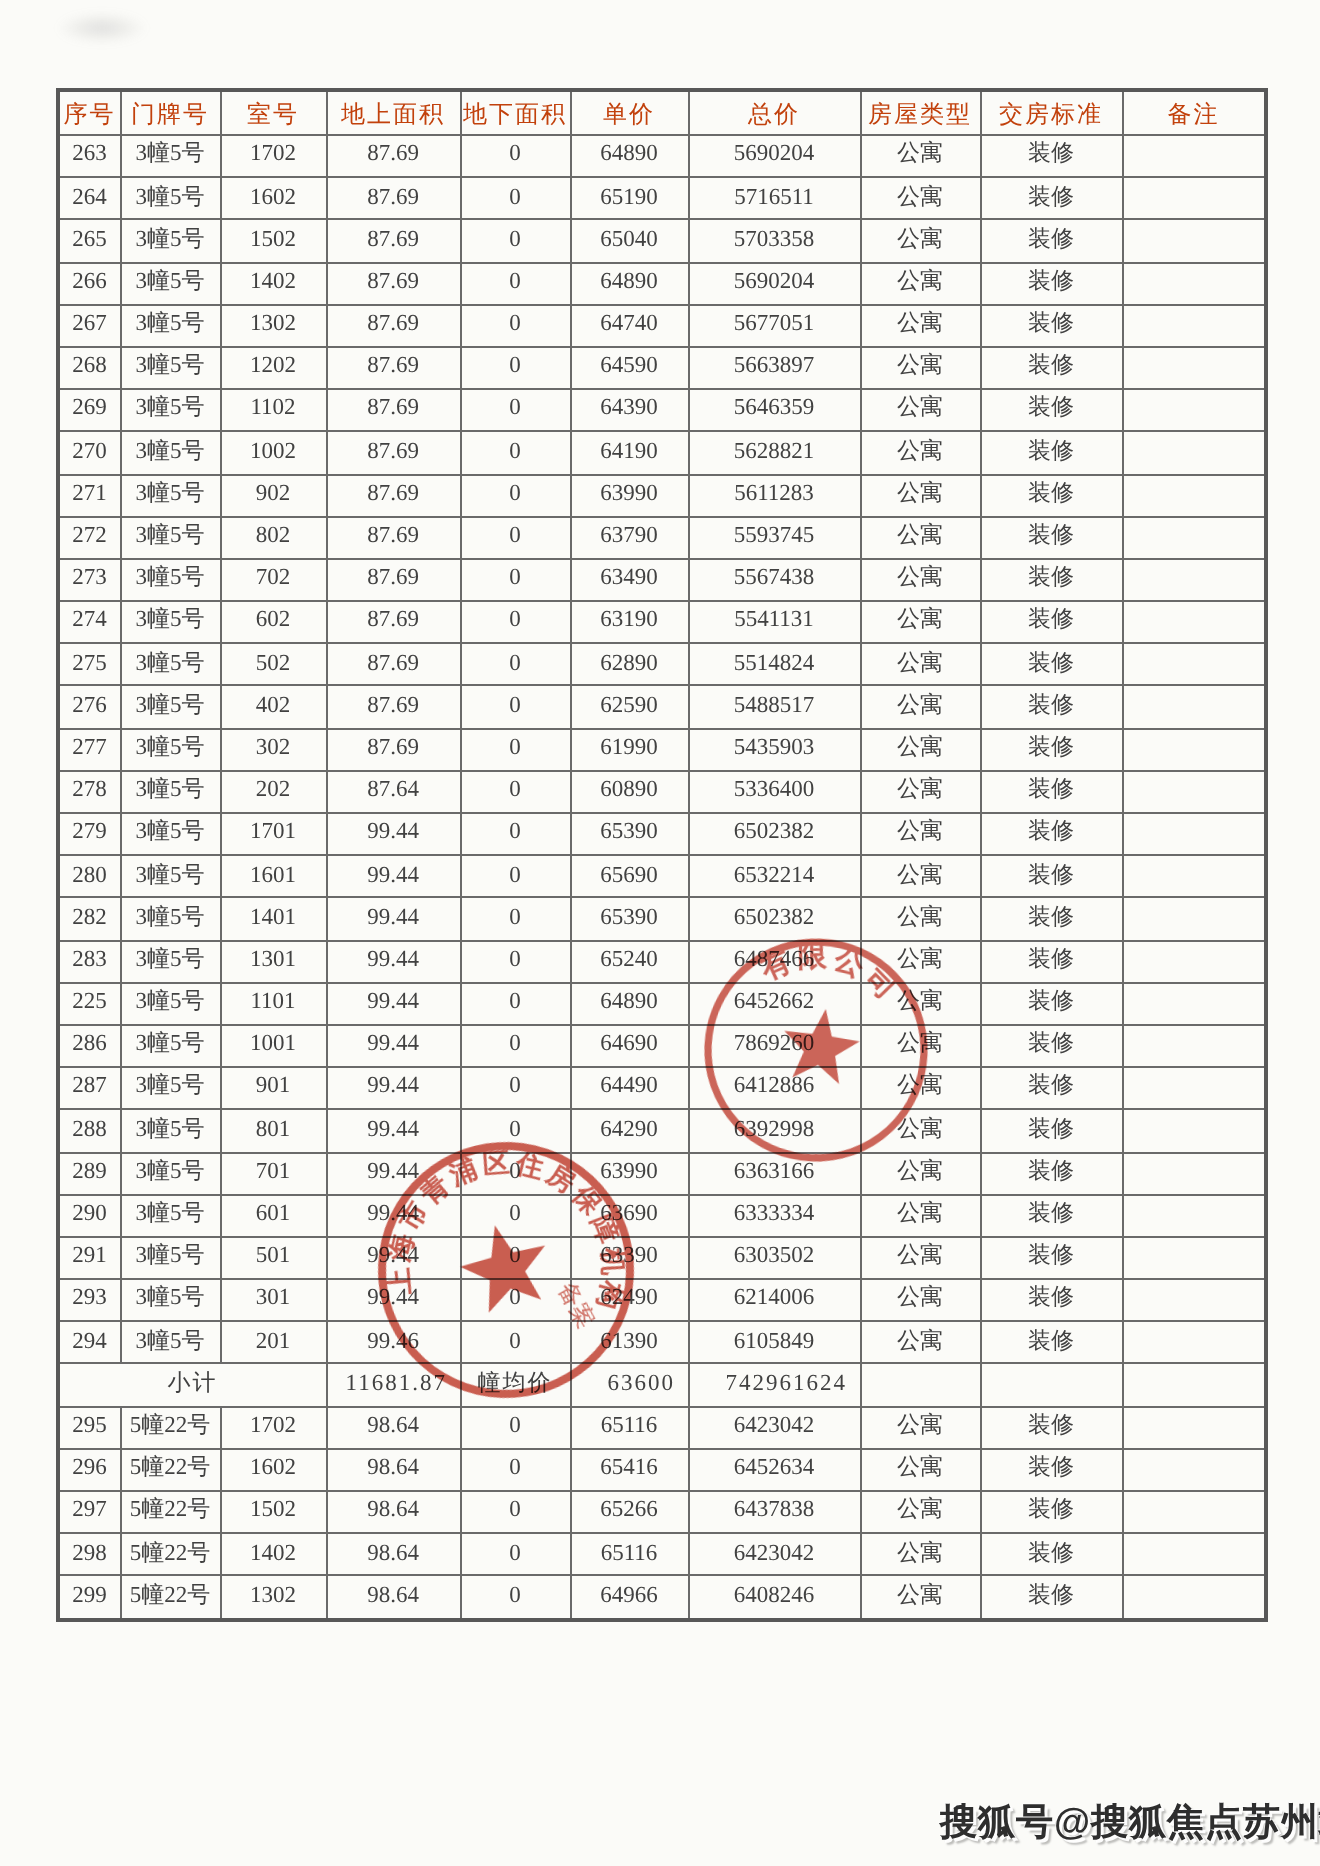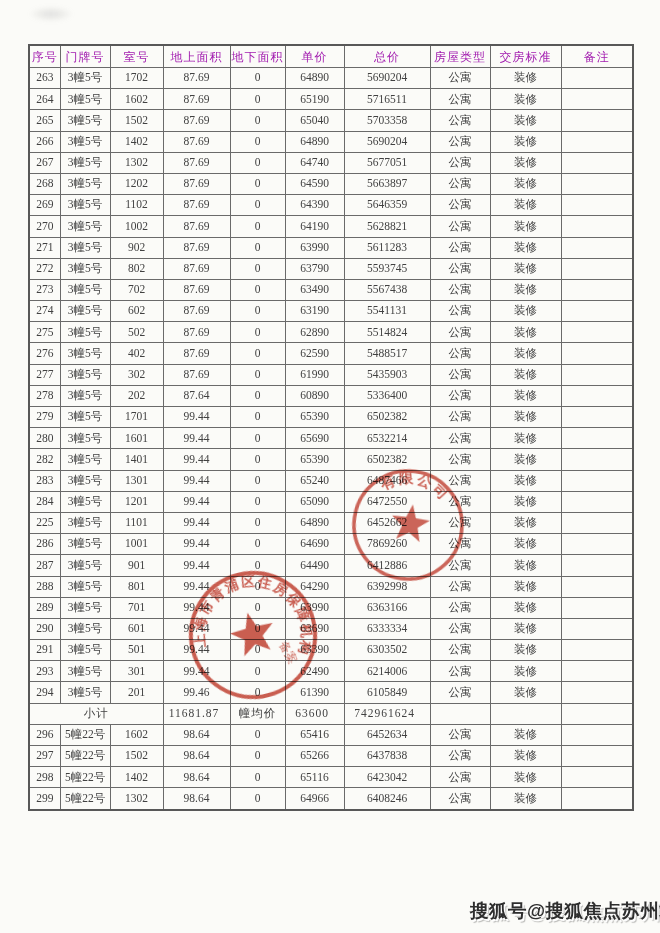--- a/index.html
+++ b/index.html
@@ -17,22 +17,22 @@
     position:absolute;left:28px;top:44px;width:604px;
     border-collapse:collapse;table-layout:fixed;
     font-size:11.5px;color:#414141;
   }
   table.price{border:2px solid #585858;}
   .price th,.price td{
     border:1px solid #6a6a6a;text-align:center;padding:0 1px;
     height:20.2px;font-weight:normal;overflow:hidden;white-space:nowrap;
     line-height:1;
   }
-  .price th{font-size:12px;height:21px;color:#a21caf;letter-spacing:1px;}
-  .price td.r{text-align:center;padding-right:6px;}
+  .price th{font-size:12px;height:21px;color:#c2410c;letter-spacing:1px;}
+  .price td.r{text-align:right;padding-right:6px;}
   .price tr.subtotal td{letter-spacing:1px;}
 
   .stamp{
     position:absolute;pointer-events:none;
     mix-blend-mode:multiply;filter:blur(.35px);
   }
   .stamp-authority{left:180px;top:562px;width:146px;height:146px;opacity:.82;transform:rotate(-14deg);}
   .stamp-company{left:344px;top:461px;width:128px;height:128px;opacity:.78;transform:rotate(8deg);}
 
   .watermark{
@@ -311,32 +311,20 @@
         <td>1301</td>
         <td>99.44</td>
         <td>0</td>
         <td>65240</td>
         <td>6487466</td>
         <td>公寓</td>
         <td>装修</td>
         <td></td>
       </tr>
       <tr>
-        <td>284</td>
-        <td>3幢5号</td>
-        <td>1201</td>
-        <td>99.44</td>
-        <td>0</td>
-        <td>65090</td>
-        <td>6472550</td>
-        <td>公寓</td>
-        <td>装修</td>
-        <td></td>
-      </tr>
-      <tr>
         <td>225</td>
         <td>3幢5号</td>
         <td>1101</td>
         <td>99.44</td>
         <td>0</td>
         <td>64890</td>
         <td>6452662</td>
         <td>公寓</td>
         <td>装修</td>
         <td></td>
@@ -438,20 +426,32 @@
         <td></td>
       </tr>
       <tr class="subtotal">
         <td colspan="3">小计</td>
         <td class="r">11681.87</td>
         <td>幢均价</td>
         <td class="r">63600</td>
         <td class="r">742961624</td>
         <td></td>
         <td></td>
+        <td></td>
+      </tr>
+      <tr>
+        <td>295</td>
+        <td>5幢22号</td>
+        <td>1702</td>
+        <td>98.64</td>
+        <td>0</td>
+        <td>65116</td>
+        <td>6423042</td>
+        <td>公寓</td>
+        <td>装修</td>
         <td></td>
       </tr>
       <tr>
         <td>296</td>
         <td>5幢22号</td>
         <td>1602</td>
         <td>98.64</td>
         <td>0</td>
         <td>65416</td>
         <td>6452634</td>

